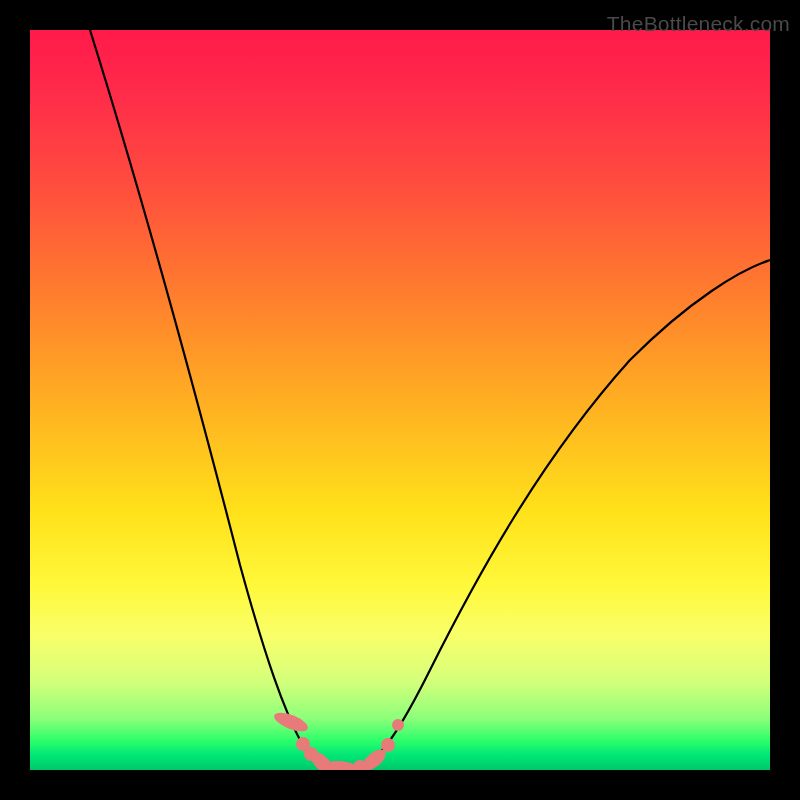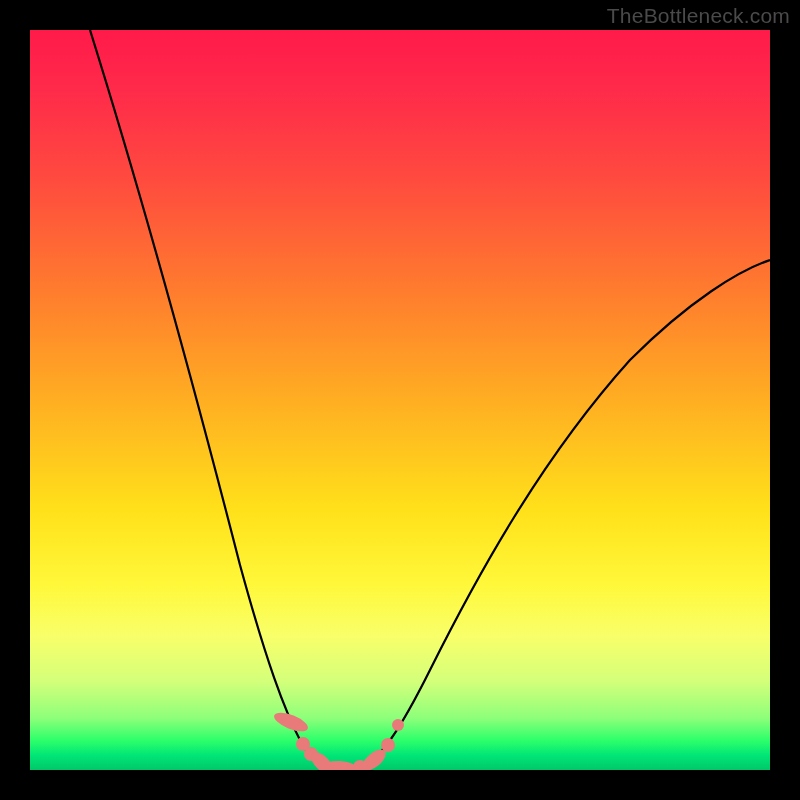--- a/index.html
+++ b/index.html
@@ -39,21 +39,21 @@
       #f8ff6a 82%,
       #d4ff7a 88%,
       #8dff7a 93%,
       #2dff6a 96%,
       #00e676 98%,
       #00c86a 100%
     );
   }
   .watermark {
     position: absolute;
-    top: 4px;
+    top: 12px;
     right: 10px;
     color: #4a4a4a;
     font-size: 21px;
     font-weight: 500;
     letter-spacing: 0.2px;
     user-select: none;
   }
   svg.curves {
     position: absolute;
     inset: 0;

